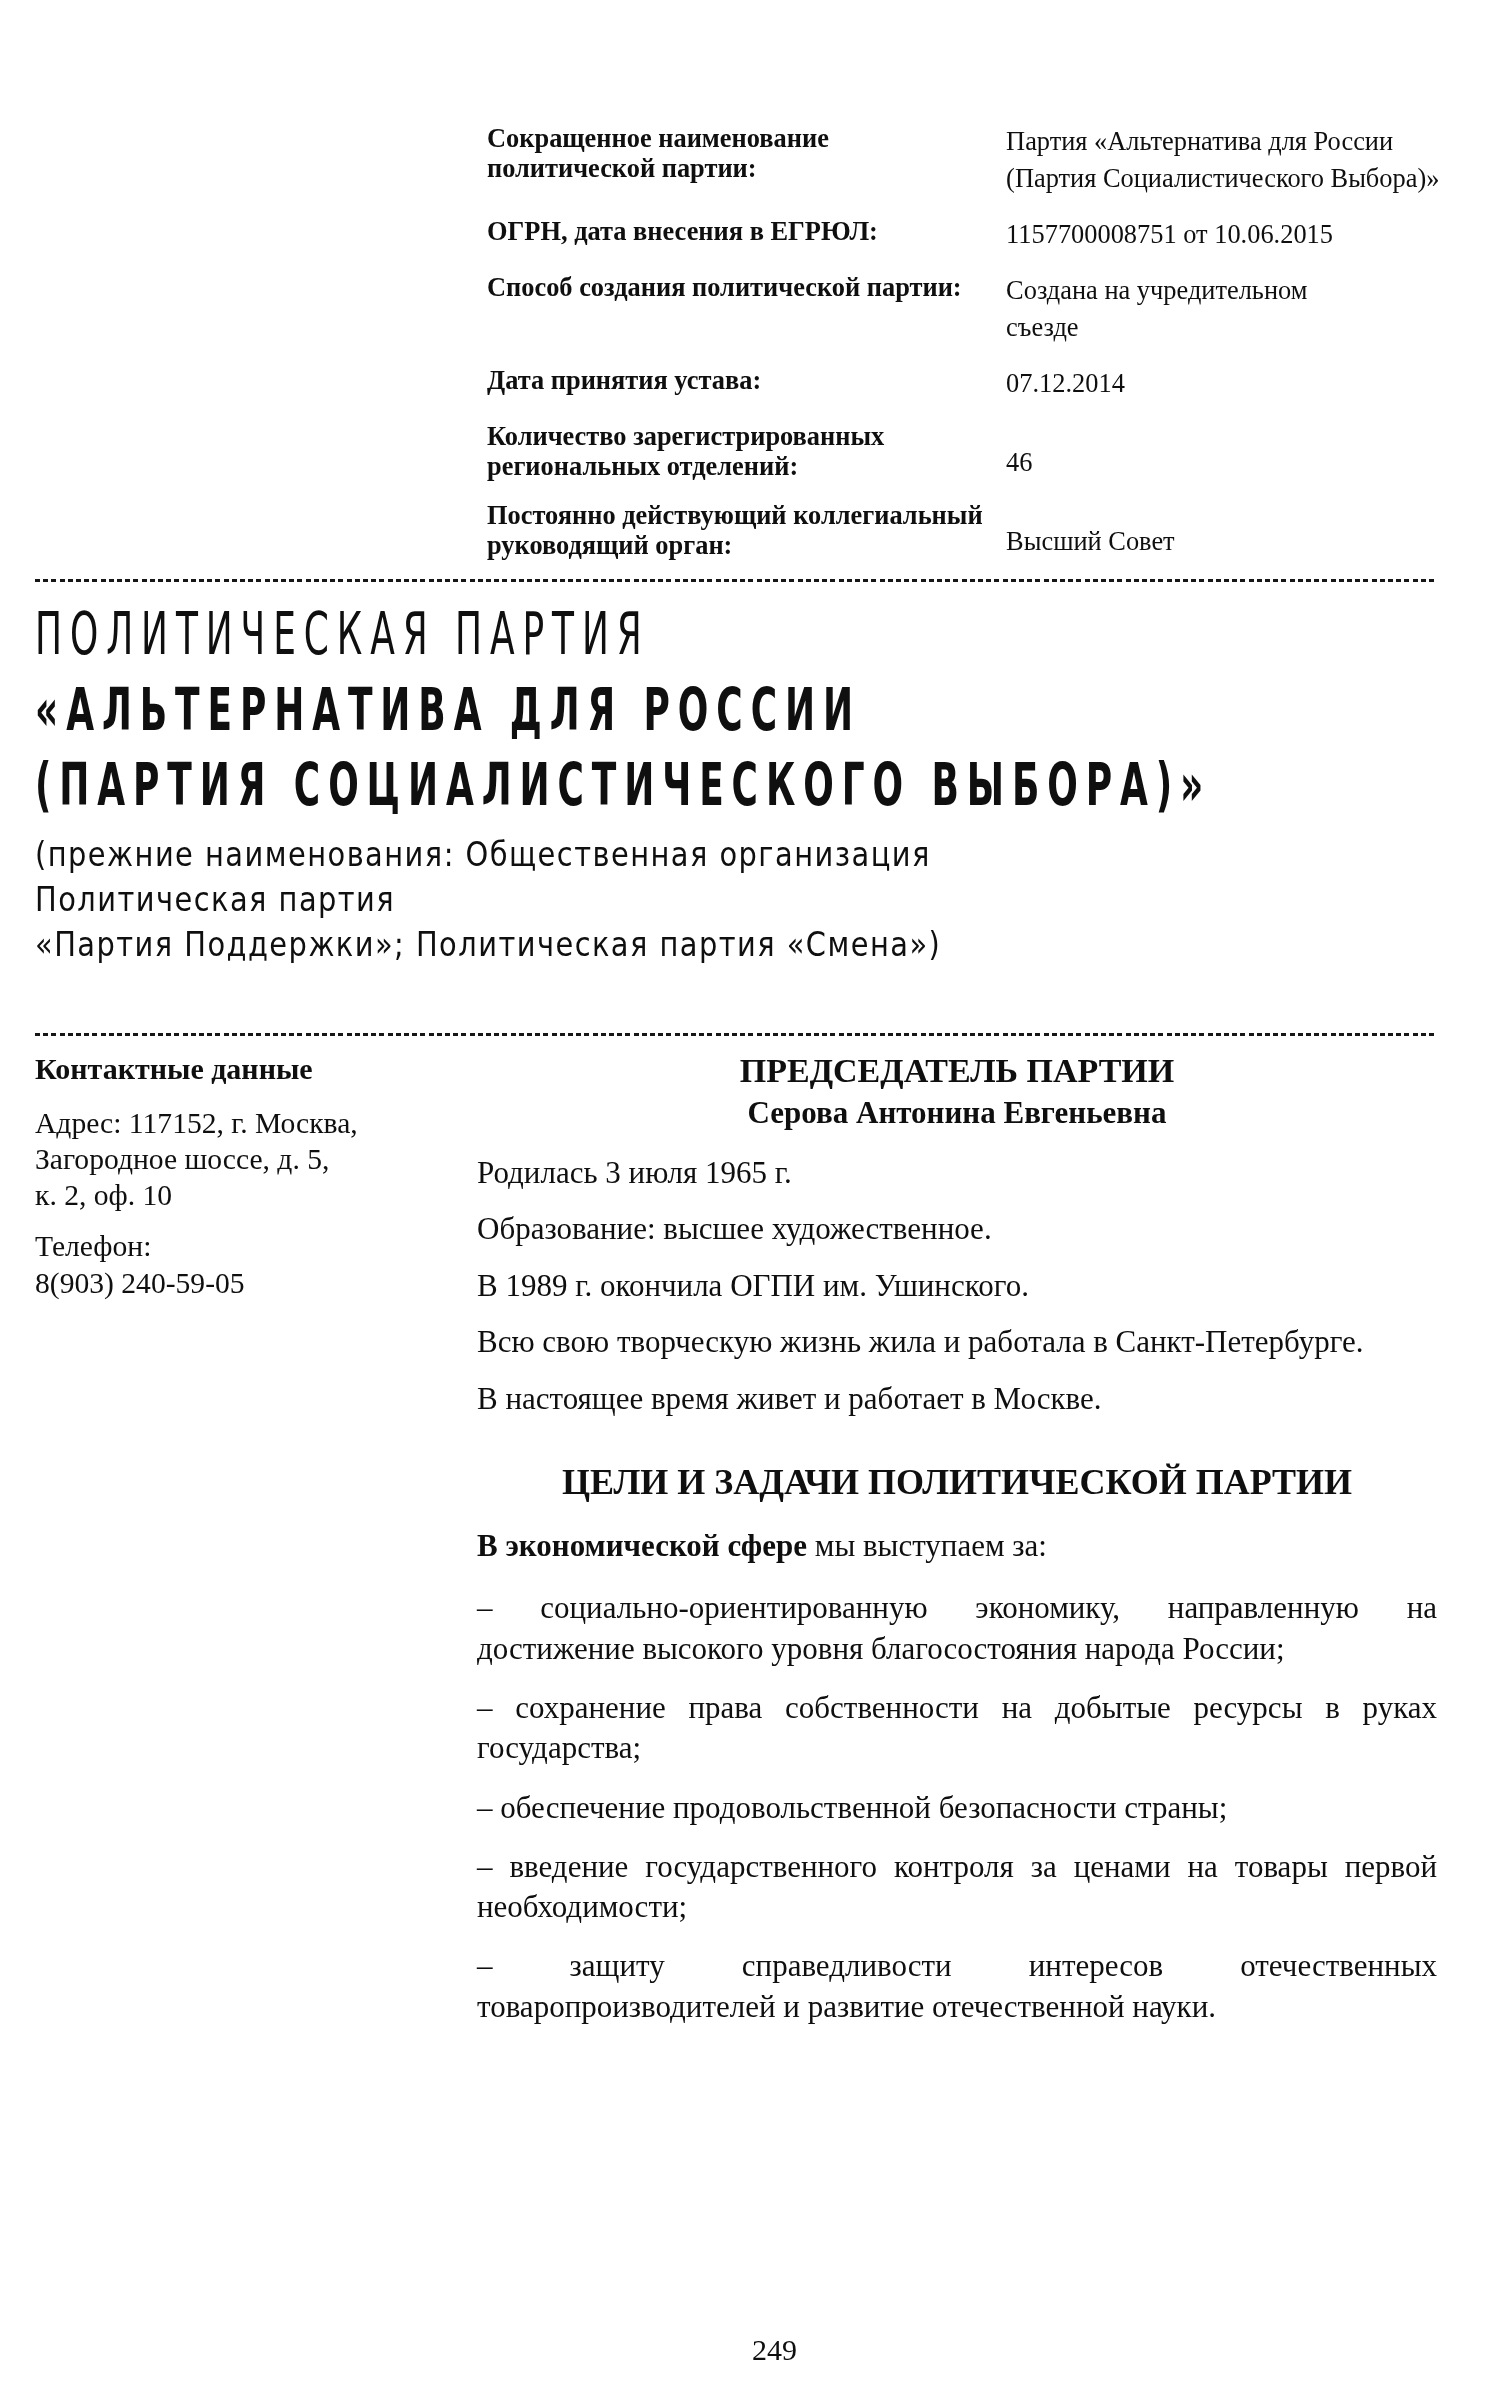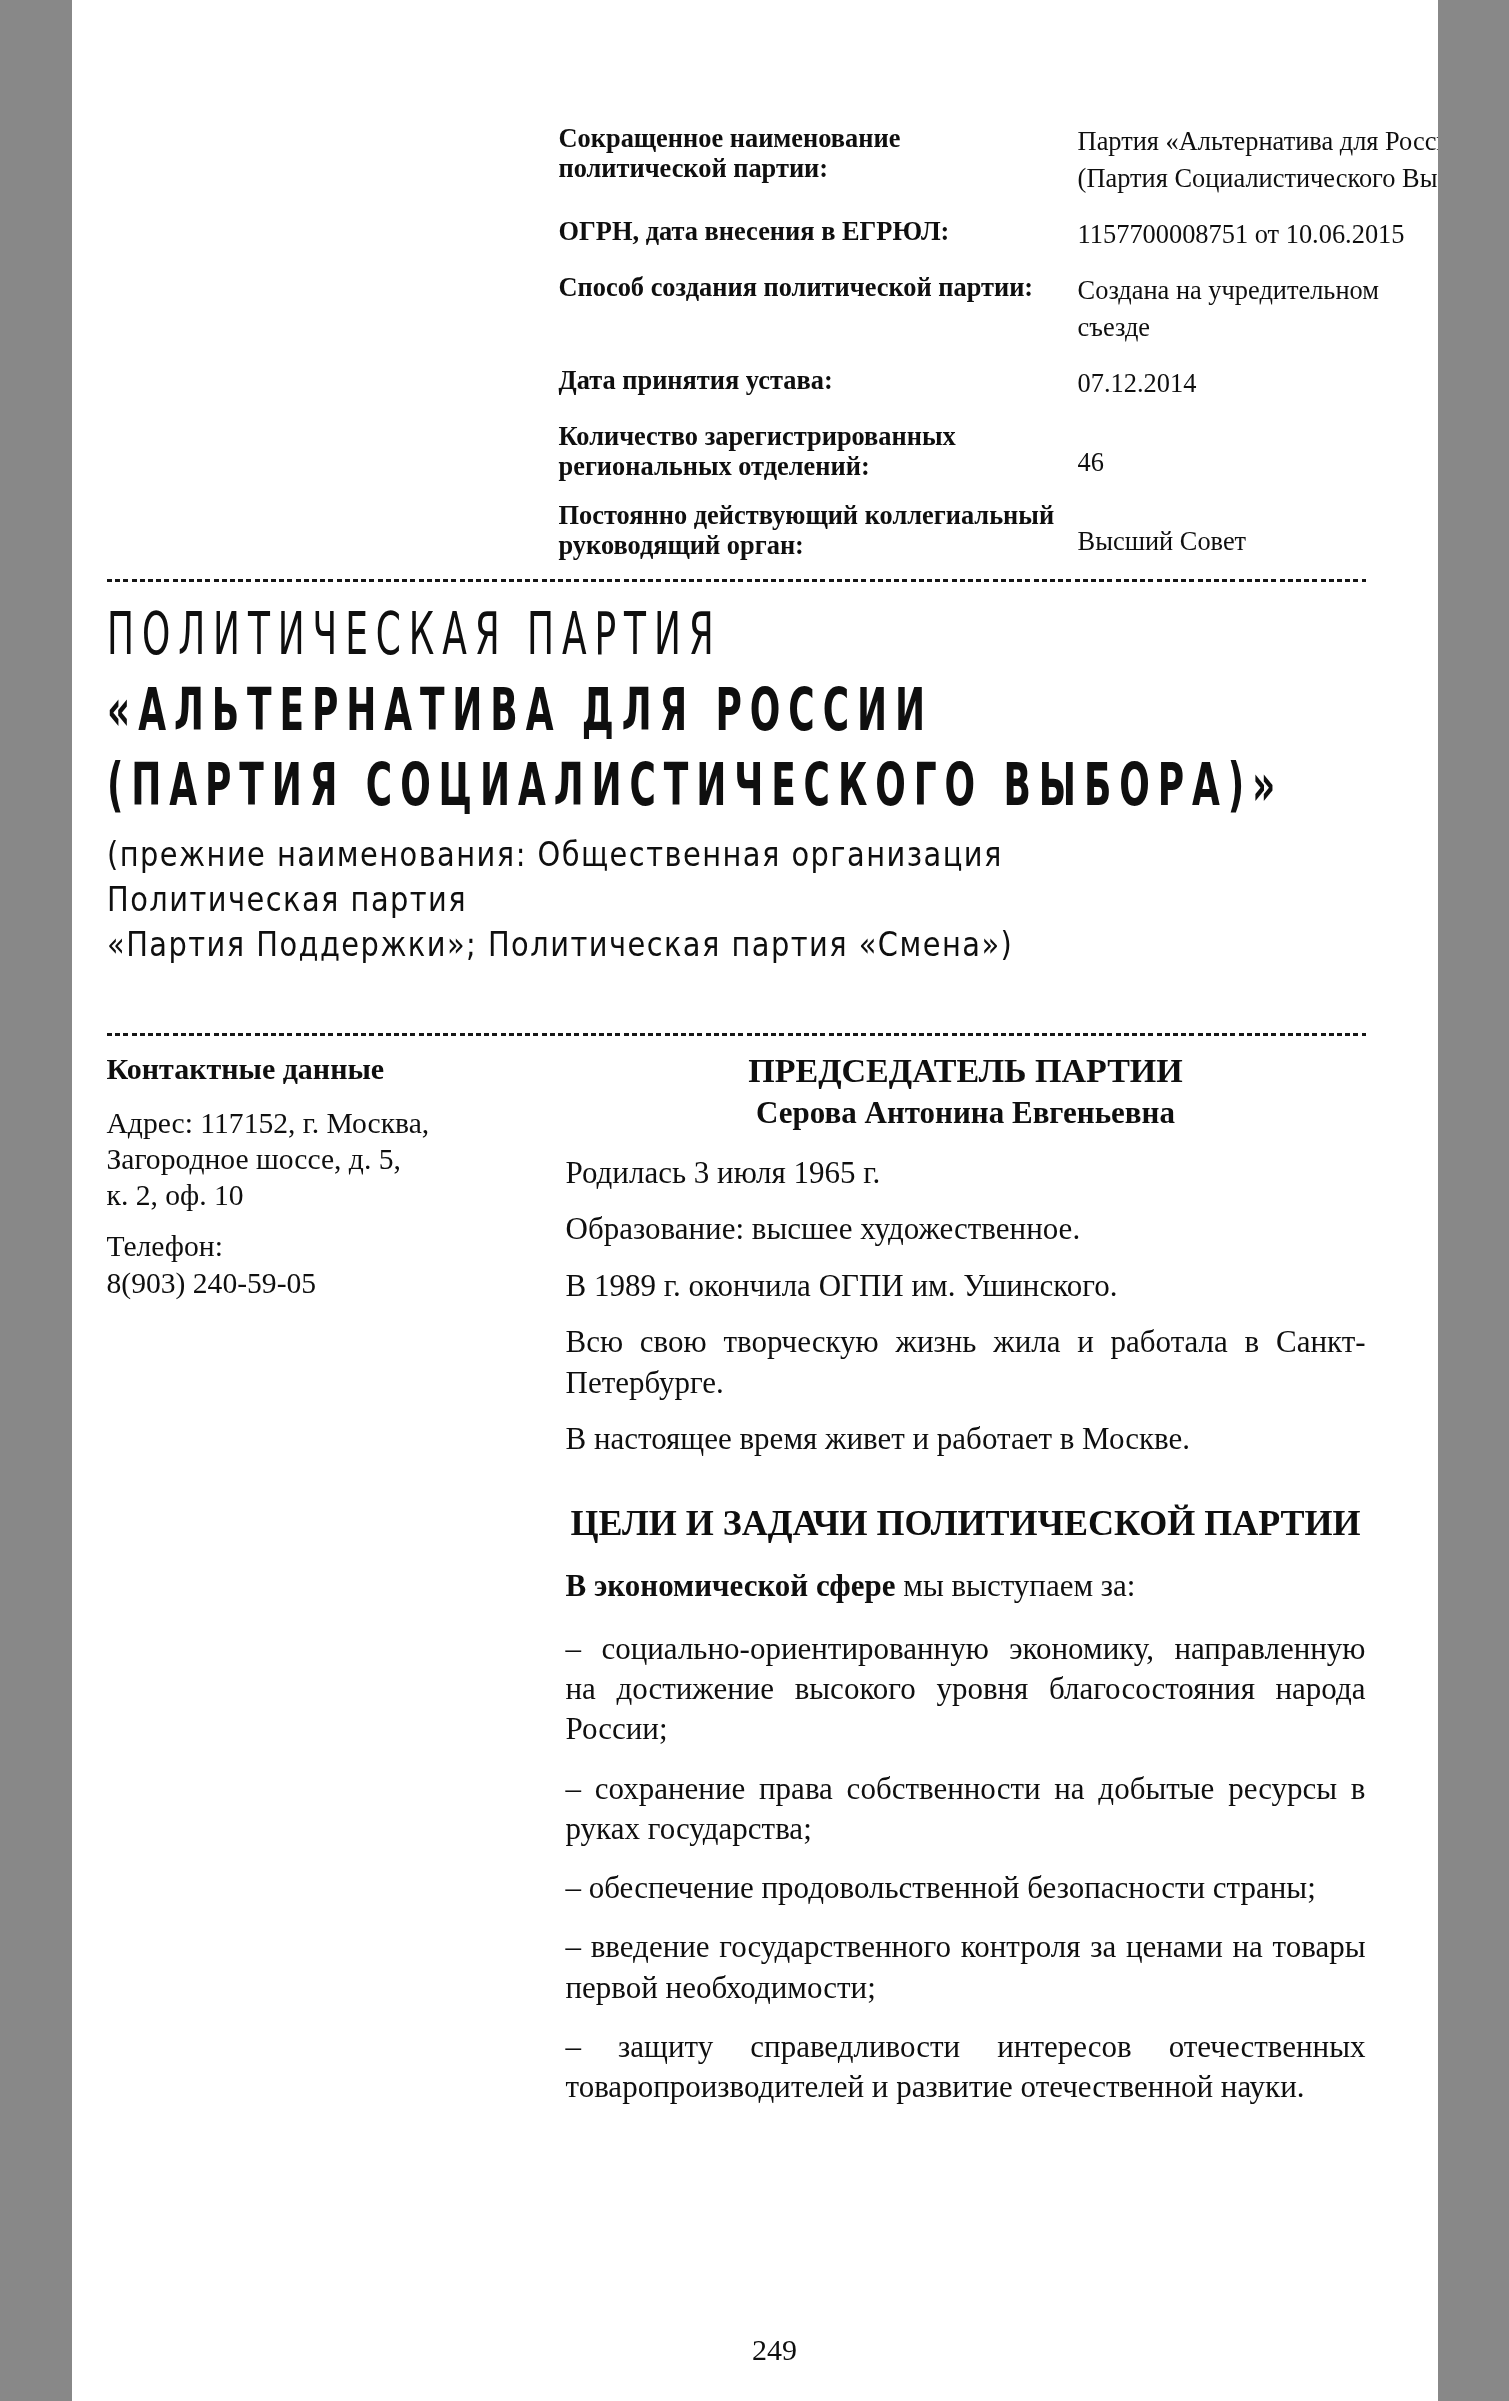--- a/index.html
+++ b/index.html
@@ -1,18 +1,18 @@
 <!DOCTYPE html>
 <html style="font-size:10px"><head>
 <meta charset="utf-8">
 <style>
   html,body { margin:0; padding:0; background:#888; }
   .page {
     position:relative;
-    width:1366px; height:2401px;
+    width:1509px; height:2401px;
     margin:0 auto;
     background:#ffffff;
     color:#0f0f0f;
     font-family:"Liberation Serif","DejaVu Serif",serif;
     overflow:hidden;
   }
   
   .info-table { margin-left:487px; padding-top:123px; width:968px; }
   .trow { display:flex; align-items:flex-start; margin-bottom:19px; }
   .trow.bottom { align-items:flex-end; }
@@ -48,21 +48,21 @@
     white-space:pre-line;
     transform:scaleX(0.85); transform-origin:left top;
     width:1195px;
   }
   
   .columns { display:flex; margin:16.3px 72px 0 35px; }
   .contacts { width:421px; flex:0 0 421px; font-size:29.6px; }
   .contacts-heading { font-size:30px; font-weight:bold; margin:0; }
   .address-block { margin-top:19px; line-height:1.22; }
   .phone-block { margin-top:14px; line-height:1.28; }
-  .main-col { flex:1 1 auto; margin-left:38px; }
+  .main-col { flex:1 1 auto; margin-left:21px; }
   .chair-heading { font-size:34px; font-weight:bold; text-align:center; line-height:1.1; margin:0; }
   .chair-name { font-size:31px; font-weight:bold; text-align:center; line-height:1.1; margin-top:6.3px; }
   .bio { margin-top:22.6px; }
   .bio p, .goal-text, .goal-item, .econ-intro {
     font-size:31px; line-height:1.3; margin:0 0 16.3px;
     text-align:justify;
   }
   
   .goals { margin-top:44px; }
   .goals-heading { font-size:36px; font-weight:bold; text-align:center; line-height:1.1; margin:0; }

